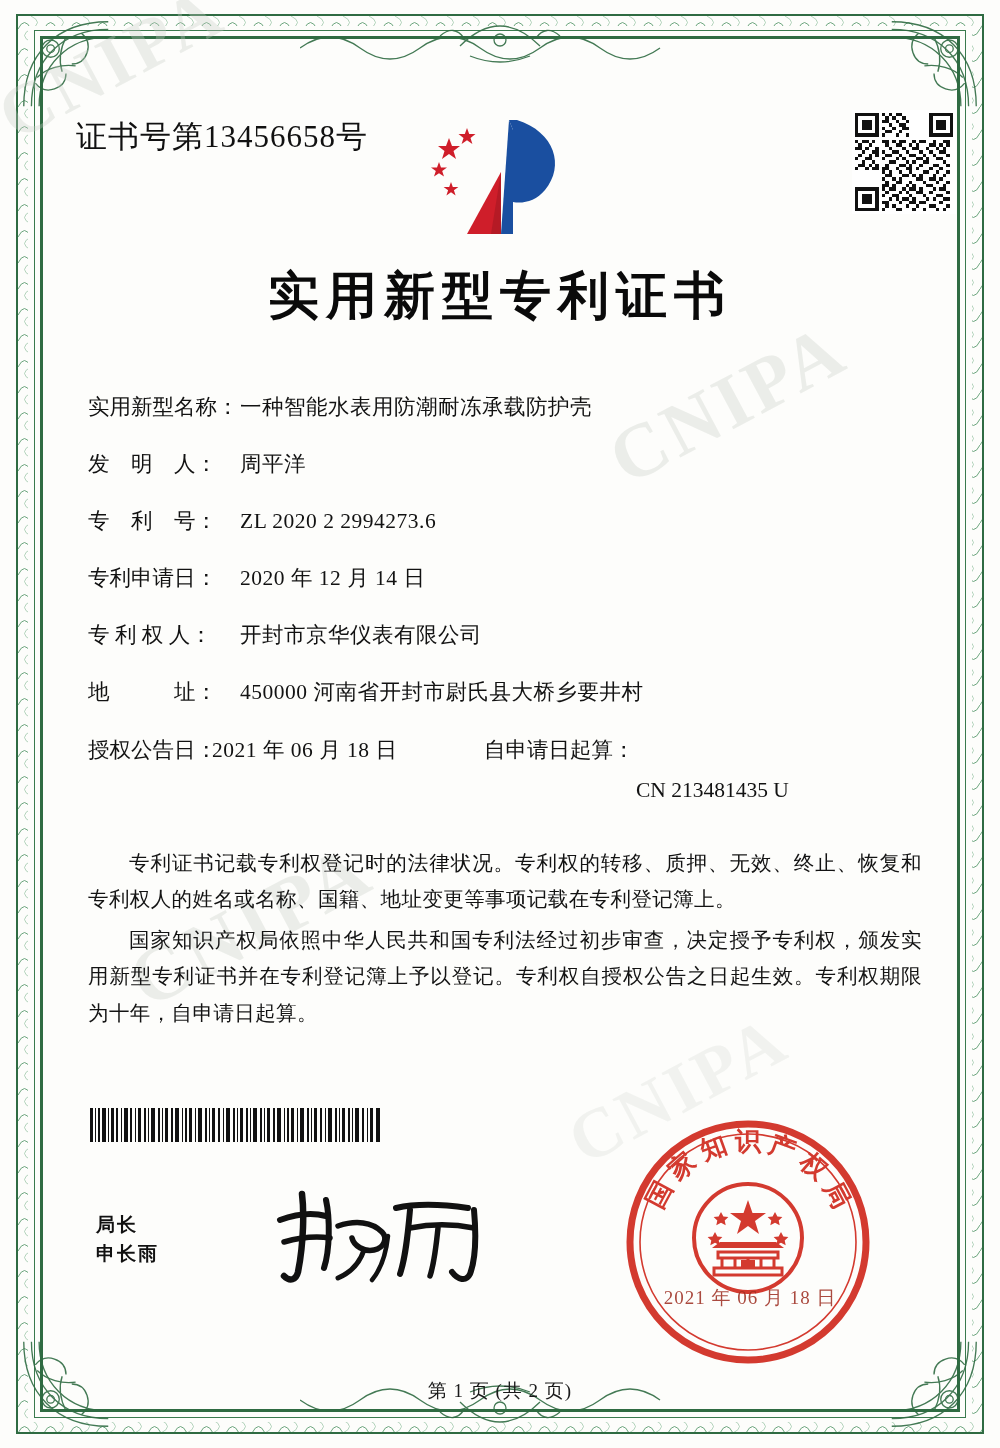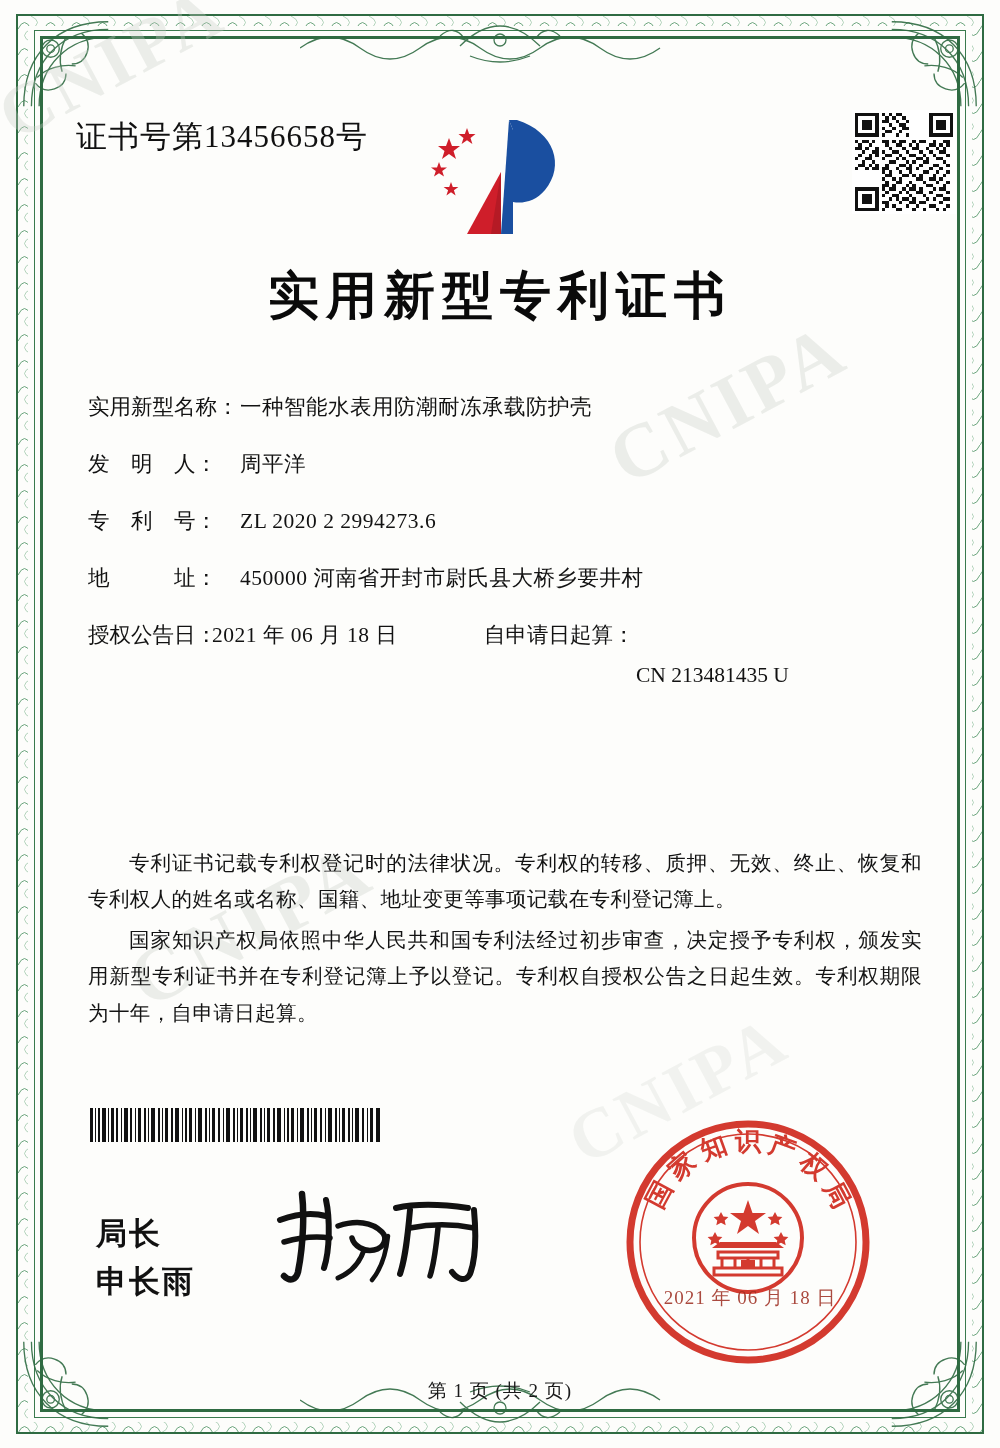--- a/index.html
+++ b/index.html
@@ -172,21 +172,21 @@
     left: 90px;
     top: 1108px;
     width: 290px;
     height: 34px;
   }
 
   .director {
     position: absolute;
     left: 96px;
     top: 1210px;
-    font-size: 31px;
+    font-size: 19px;
     line-height: 1.55;
     color: #111;
     letter-spacing: 2px;
     font-weight: 600;
   }
   .signature {
     position: absolute;
     left: 268px;
     top: 1180px;
     width: 250px;
@@ -547,20 +547,28 @@
       </div>
       <div class="field">
         <span class="lbl">发　明　人：</span>
         <span class="val">周平洋</span>
       </div>
       <div class="field">
         <span class="lbl">专　利　号：</span>
         <span class="val">ZL 2020 2 2994273.6</span>
       </div>
       <div class="field">
+        <span class="lbl">专利申请日：</span>
+        <span class="val">2020 年 12 月 14 日</span>
+      </div>
+      <div class="field">
+        <span class="lbl">专 利 权 人：</span>
+        <span class="val">开封市京华仪表有限公司</span>
+      </div>
+      <div class="field">
         <span class="lbl">地　　　址：</span>
         <span class="val">450000 河南省开封市尉氏县大桥乡要井村</span>
       </div>
       <div class="field dual">
         <span class="lbl">授权公告日：</span>
         <span class="val">2021 年 06 月 18 日</span>
         <span class="lbl2">自申请日起算：</span>
         <span class="val2">CN 213481435 U</span>
       </div>
     </div>

